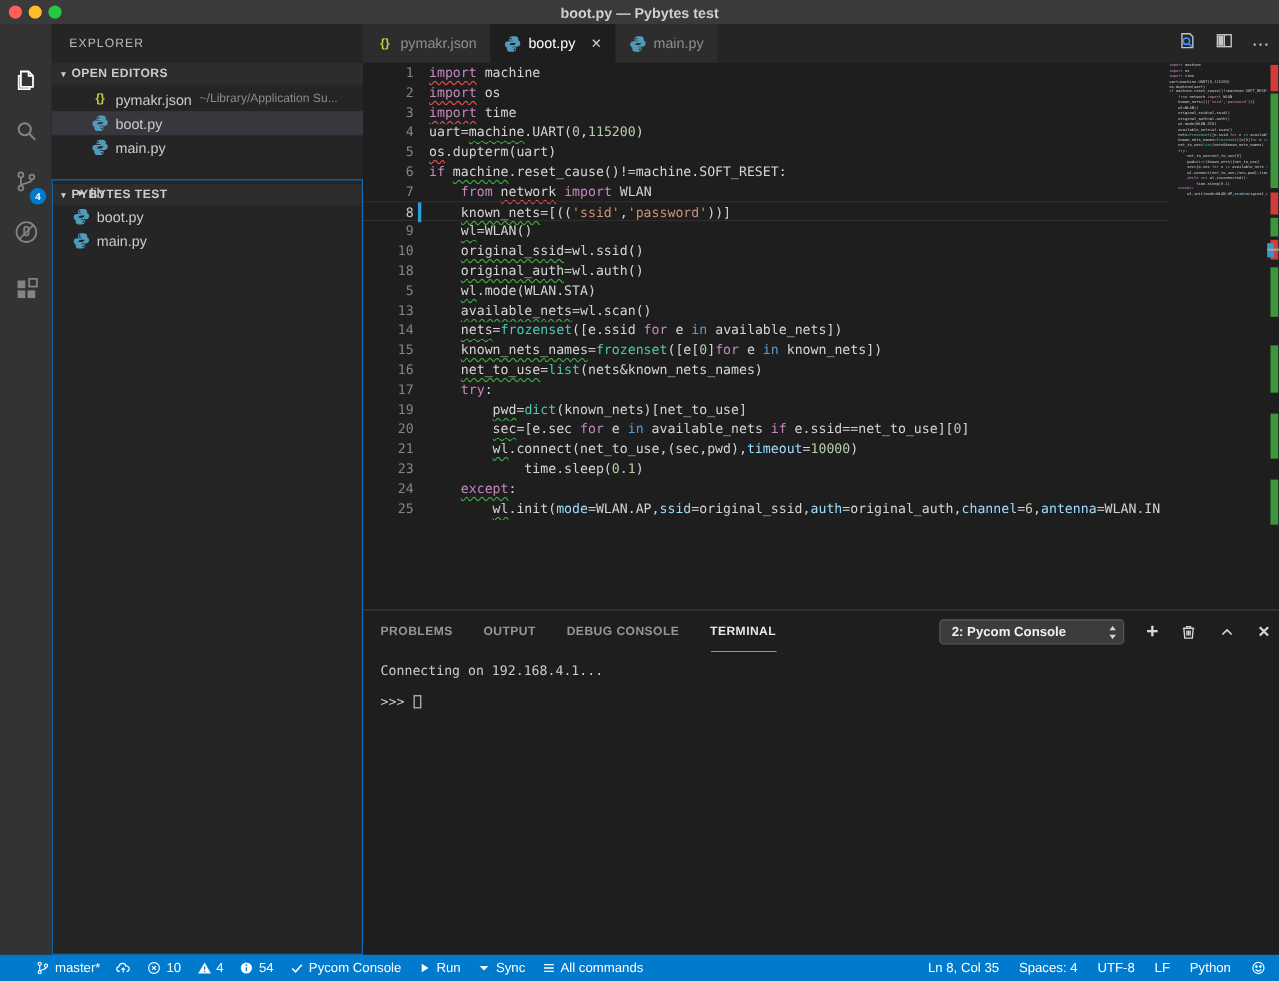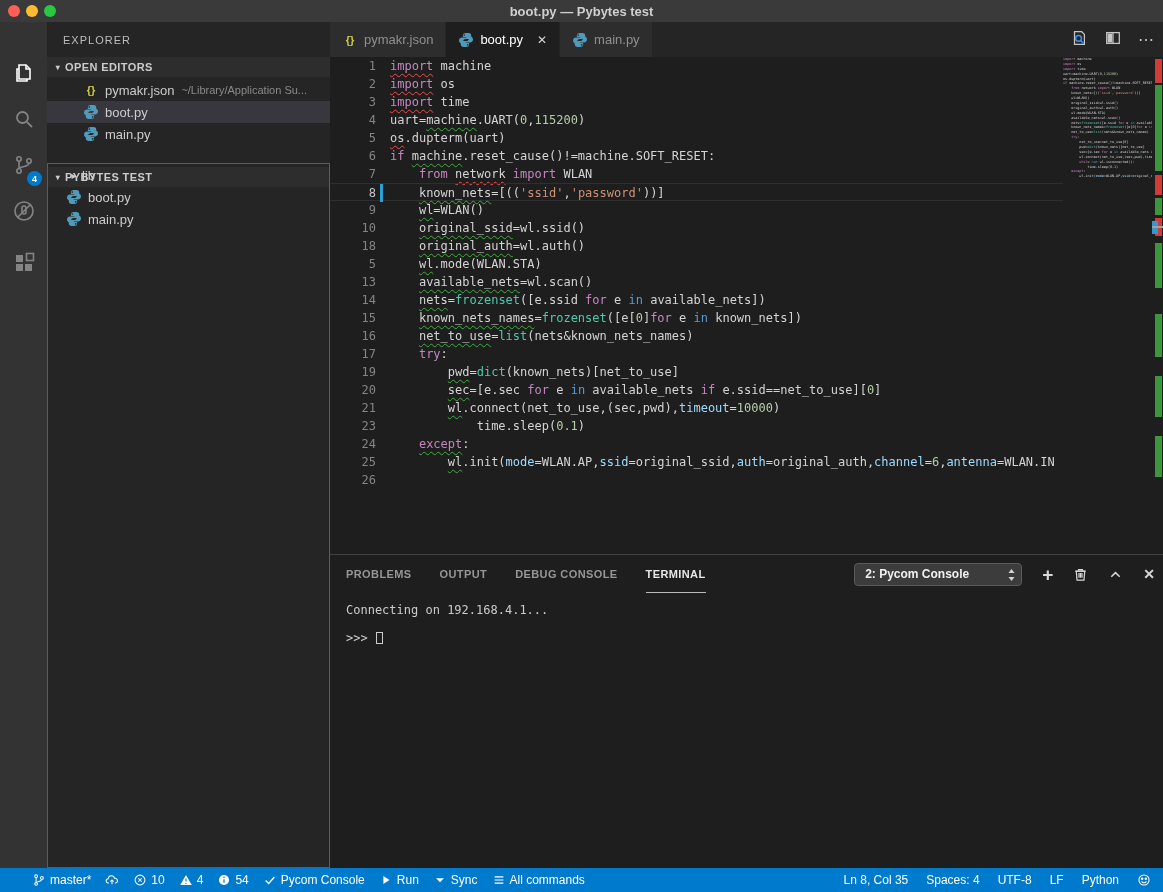--- a/index.html
+++ b/index.html
@@ -387,24 +387,20 @@
               <span class="num">23</span>
               <span class="ct"><span style="color: rgb(212, 212, 212);">            time.sleep(</span><span style="color: rgb(181, 206, 168);">0.1</span><span style="color: rgb(212, 212, 212);">)</span></span>
             </div>
             <div class="line">
               <span class="num">24</span>
               <span class="ct"><span style="color: rgb(212, 212, 212);">    </span><span class="sq-g" style="color: rgb(197, 134, 192);">except</span><span style="color: rgb(212, 212, 212);">:</span></span>
             </div>
             <div class="line">
               <span class="num">25</span>
               <span class="ct"><span style="color: rgb(212, 212, 212);">        </span><span class="sq-g" style="color: rgb(212, 212, 212);">wl</span><span style="color: rgb(212, 212, 212);">.init(</span><span style="color: rgb(156, 220, 254);">mode</span><span style="color: rgb(212, 212, 212);">=WLAN.AP,</span><span style="color: rgb(156, 220, 254);">ssid</span><span style="color: rgb(212, 212, 212);">=original_ssid,</span><span style="color: rgb(156, 220, 254);">auth</span><span style="color: rgb(212, 212, 212);">=original_auth,</span><span style="color: rgb(156, 220, 254);">channel</span><span style="color: rgb(212, 212, 212);">=</span><span style="color: rgb(181, 206, 168);">6</span><span style="color: rgb(212, 212, 212);">,</span><span style="color: rgb(156, 220, 254);">antenna</span><span style="color: rgb(212, 212, 212);">=WLAN.IN</span></span>
-            </div>
-            <div class="line">
-              <span class="num">26</span>
-              <span class="ct"></span>
             </div>
           </div>
         <div class="minimap" id="minimap">
             <div class="mm-line"><span class="" style="color: rgb(197, 134, 192);">import</span><span style="color: rgb(212, 212, 212);" class=""> machine</span></div>
             <div class="mm-line"><span class="" style="color: rgb(197, 134, 192);">import</span><span style="color: rgb(212, 212, 212);" class=""> os</span></div>
             <div class="mm-line"><span class="" style="color: rgb(197, 134, 192);">import</span><span style="color: rgb(212, 212, 212);" class=""> time</span></div>
             <div class="mm-line"><span style="color: rgb(212, 212, 212);" class="">uart=</span><span class="" style="color: rgb(212, 212, 212);">machine</span><span style="color: rgb(212, 212, 212);" class="">.UART(</span><span style="color: rgb(181, 206, 168);" class="">0</span><span style="color: rgb(212, 212, 212);" class="">,</span><span style="color: rgb(181, 206, 168);" class="">115200</span><span style="color: rgb(212, 212, 212);" class="">)</span></div>
             <div class="mm-line"><span class="" style="color: rgb(212, 212, 212);">os</span><span style="color: rgb(212, 212, 212);" class="">.dupterm(uart)</span></div>
             <div class="mm-line"><span style="color: rgb(197, 134, 192);" class="">if</span><span style="color: rgb(212, 212, 212);" class=""> </span><span class="" style="color: rgb(212, 212, 212);">machine</span><span style="color: rgb(212, 212, 212);" class="">.reset_cause()!=machine.SOFT_RESET:</span></div>
             <div class="mm-line"><span style="color: rgb(212, 212, 212);" class="">    </span><span style="color: rgb(197, 134, 192);" class="">from</span><span style="color: rgb(212, 212, 212);" class=""> </span><span class="" style="color: rgb(212, 212, 212);">network</span><span style="color: rgb(212, 212, 212);" class=""> </span><span style="color: rgb(197, 134, 192);" class="">import</span><span style="color: rgb(212, 212, 212);" class=""> WLAN</span></div>

